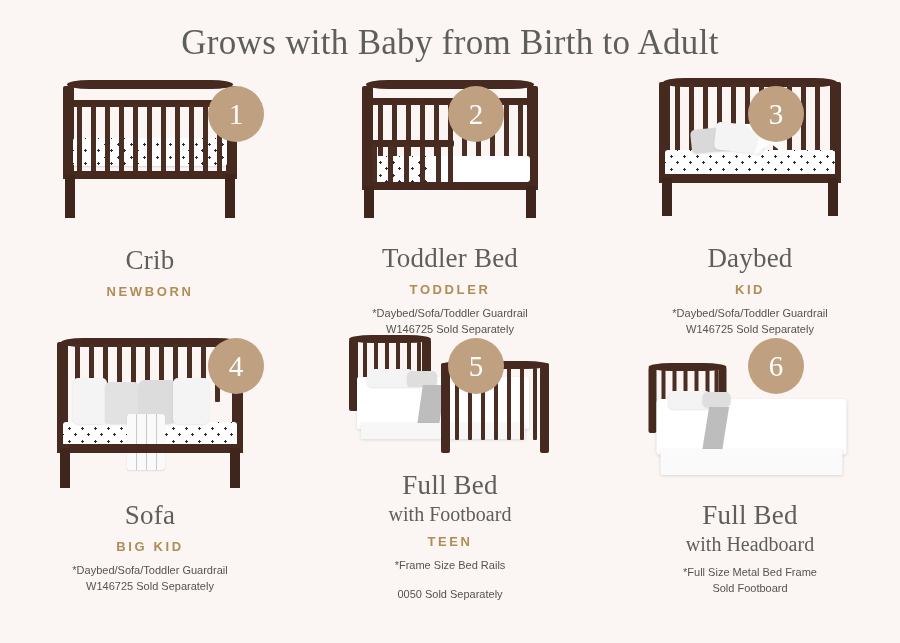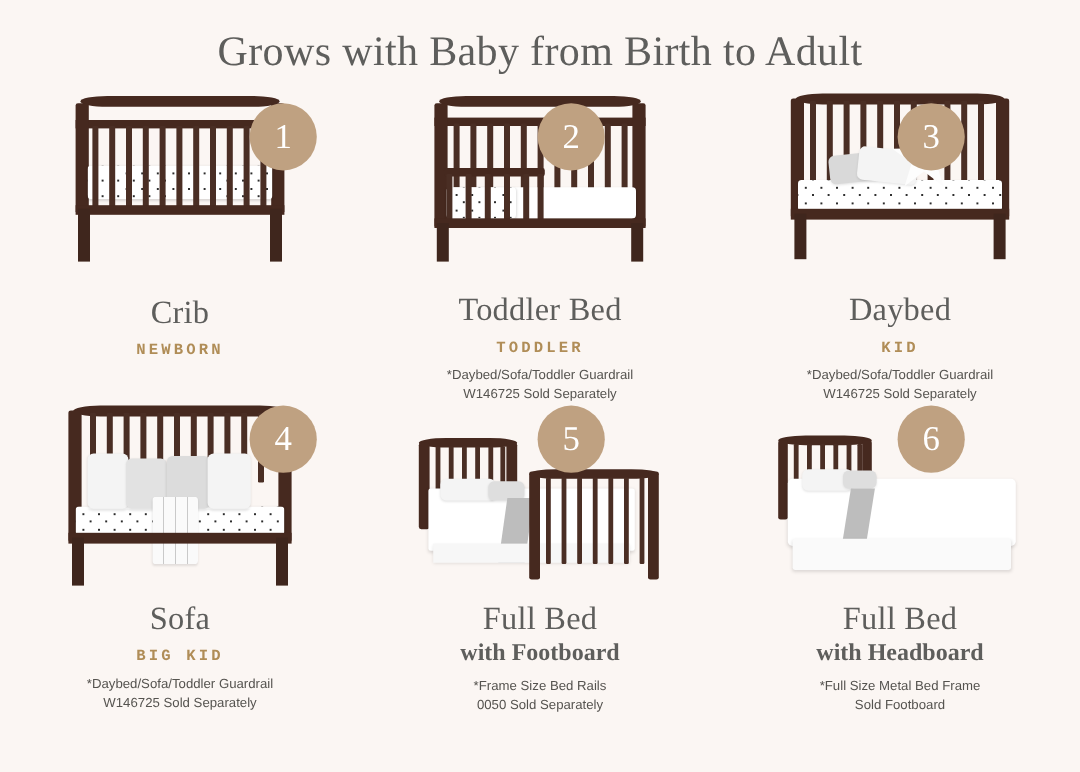--- a/index.html
+++ b/index.html
@@ -99,34 +99,33 @@
     font-family: "Liberation Serif", serif;
     font-size: 27px;
     font-weight: 400;
     color: #5e5e5c;
     line-height: 1.15;
     letter-spacing: 0.2px;
   }
   .cap-sub {
     font-family: "Liberation Serif", serif;
     font-size: 20px;
-    font-weight: 700;
+    font-weight: 400;
     color: #5e5e5c;
     line-height: 1.2;
     margin-top: 1px;
   }
   .cap-sub:empty { display: none; }
 
   .cap-stage {
     font-size: 13px;
     font-weight: 700;
     letter-spacing: 2.6px;
     color: #B08D57;
     margin-top: 8px;
-    font-family: Liberation Mono, monospace;
   }
   .cap-note {
     font-size: 11px;
     color: #55534f;
     line-height: 1.45;
     margin-top: 9px;
   }
   .cap-note:empty { display: none; }
 
   .slat {
@@ -544,22 +543,23 @@
             <div class="fb-slat" style="left:53px;"></div>
             <div class="fb-slat" style="left:66px;"></div>
             <div class="fb-slat" style="left:79px;"></div>
             <div class="fb-slat" style="left:92px;"></div>
           </div>
         </div>
       </div>
       <div class="caption">
         <div class="cap-main">Full Bed</div>
         <div class="cap-sub">with Footboard</div>
+        <div class="cap-stage">TEEN</div>
         <div class="cap-note">*Frame Size Bed Rails</div>
-        <div class="cap-note" style="margin-top:0">0050 Sold Separately</div>
+        <div class="cap-note" style="margin-top:13px">0050 Sold Separately</div>
       </div>
     </div>
 
     <div class="card row2">
       <div class="stage">
         <div class="badge b6">6</div>
         <div class="art art-full-hb">
           <div class="hb6">
             <div class="hb-top"></div>
             <div class="hb-post" style="left:0;"></div>

